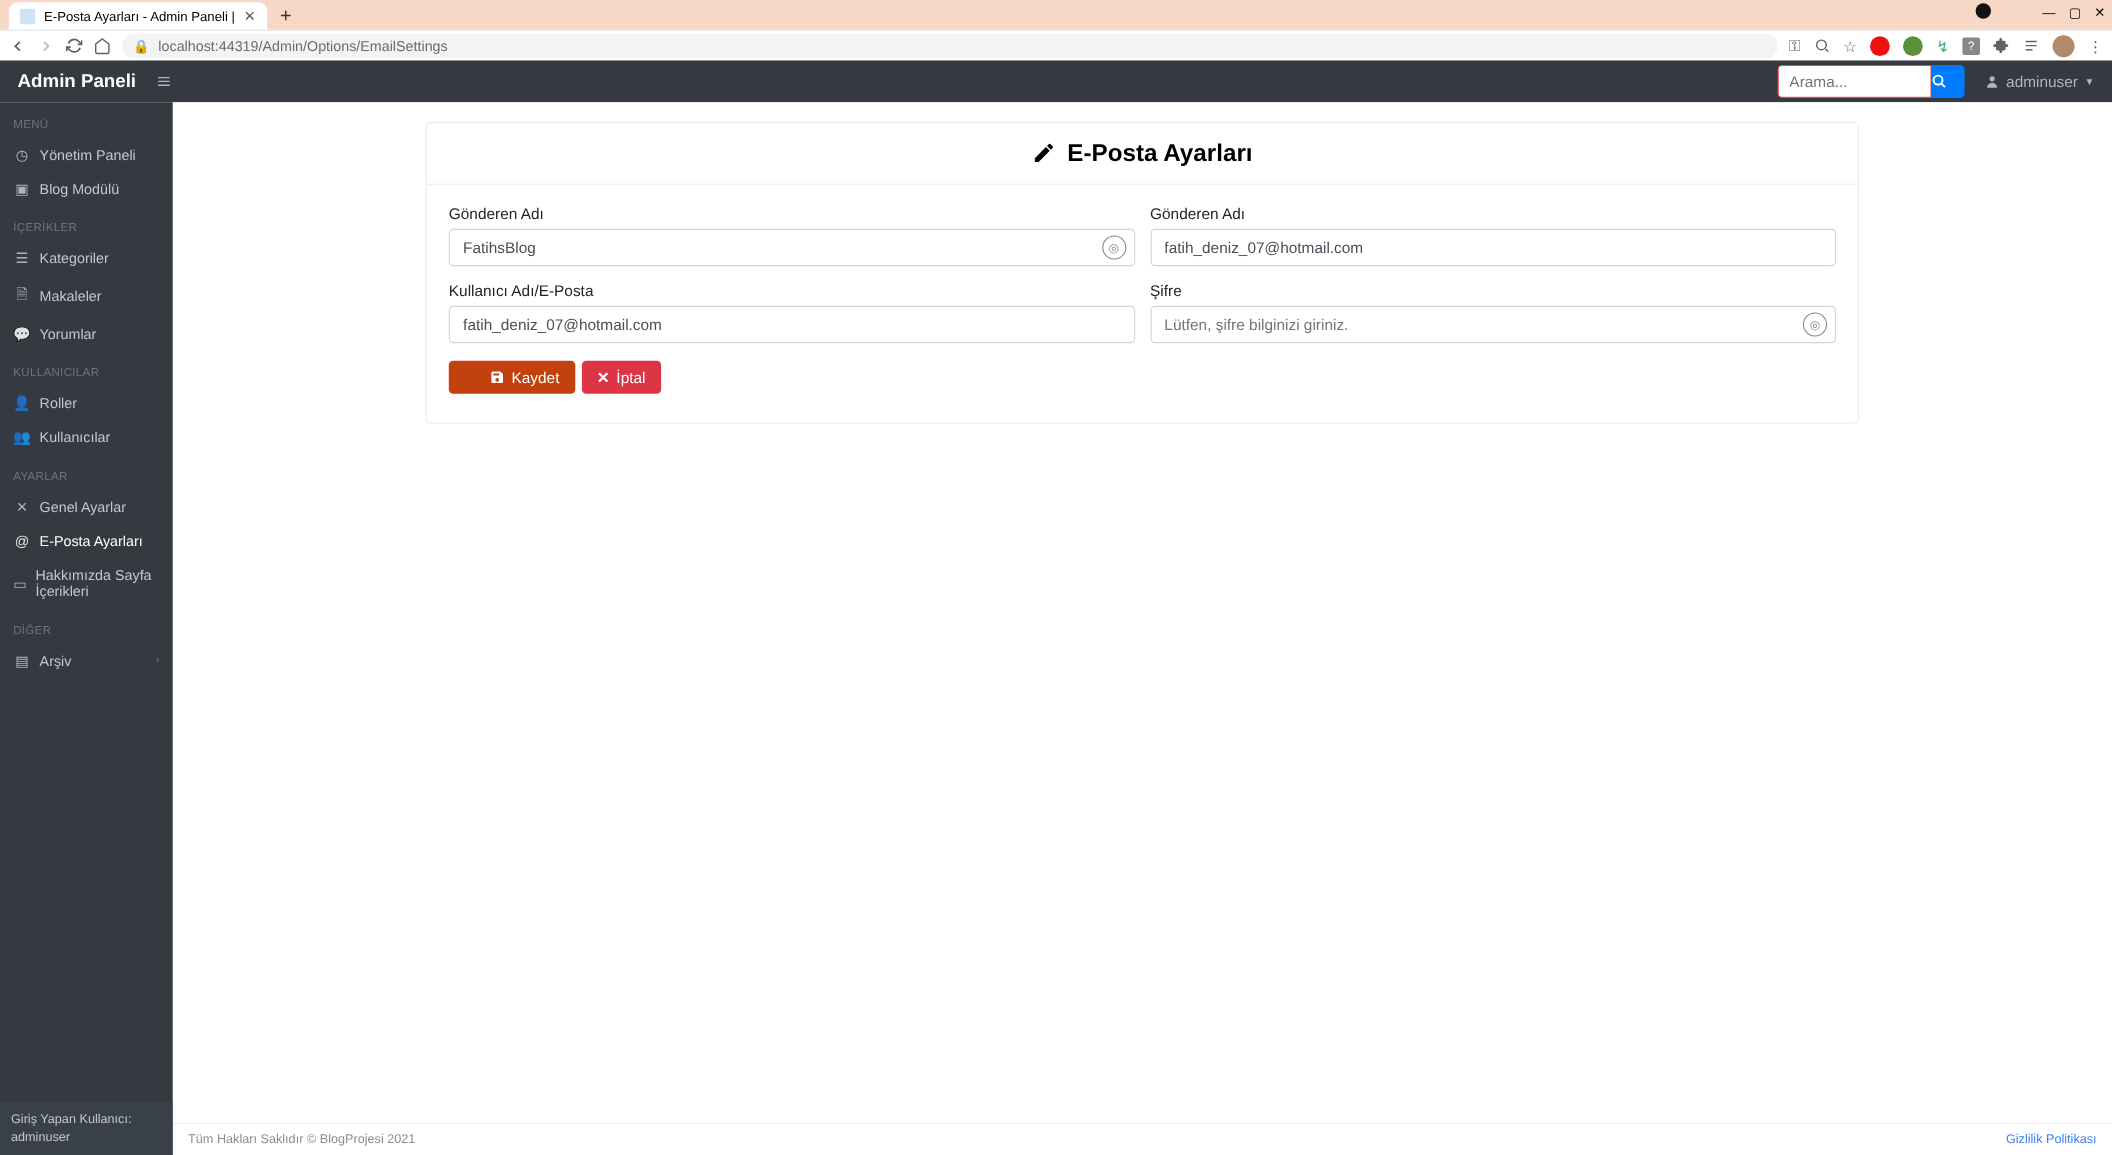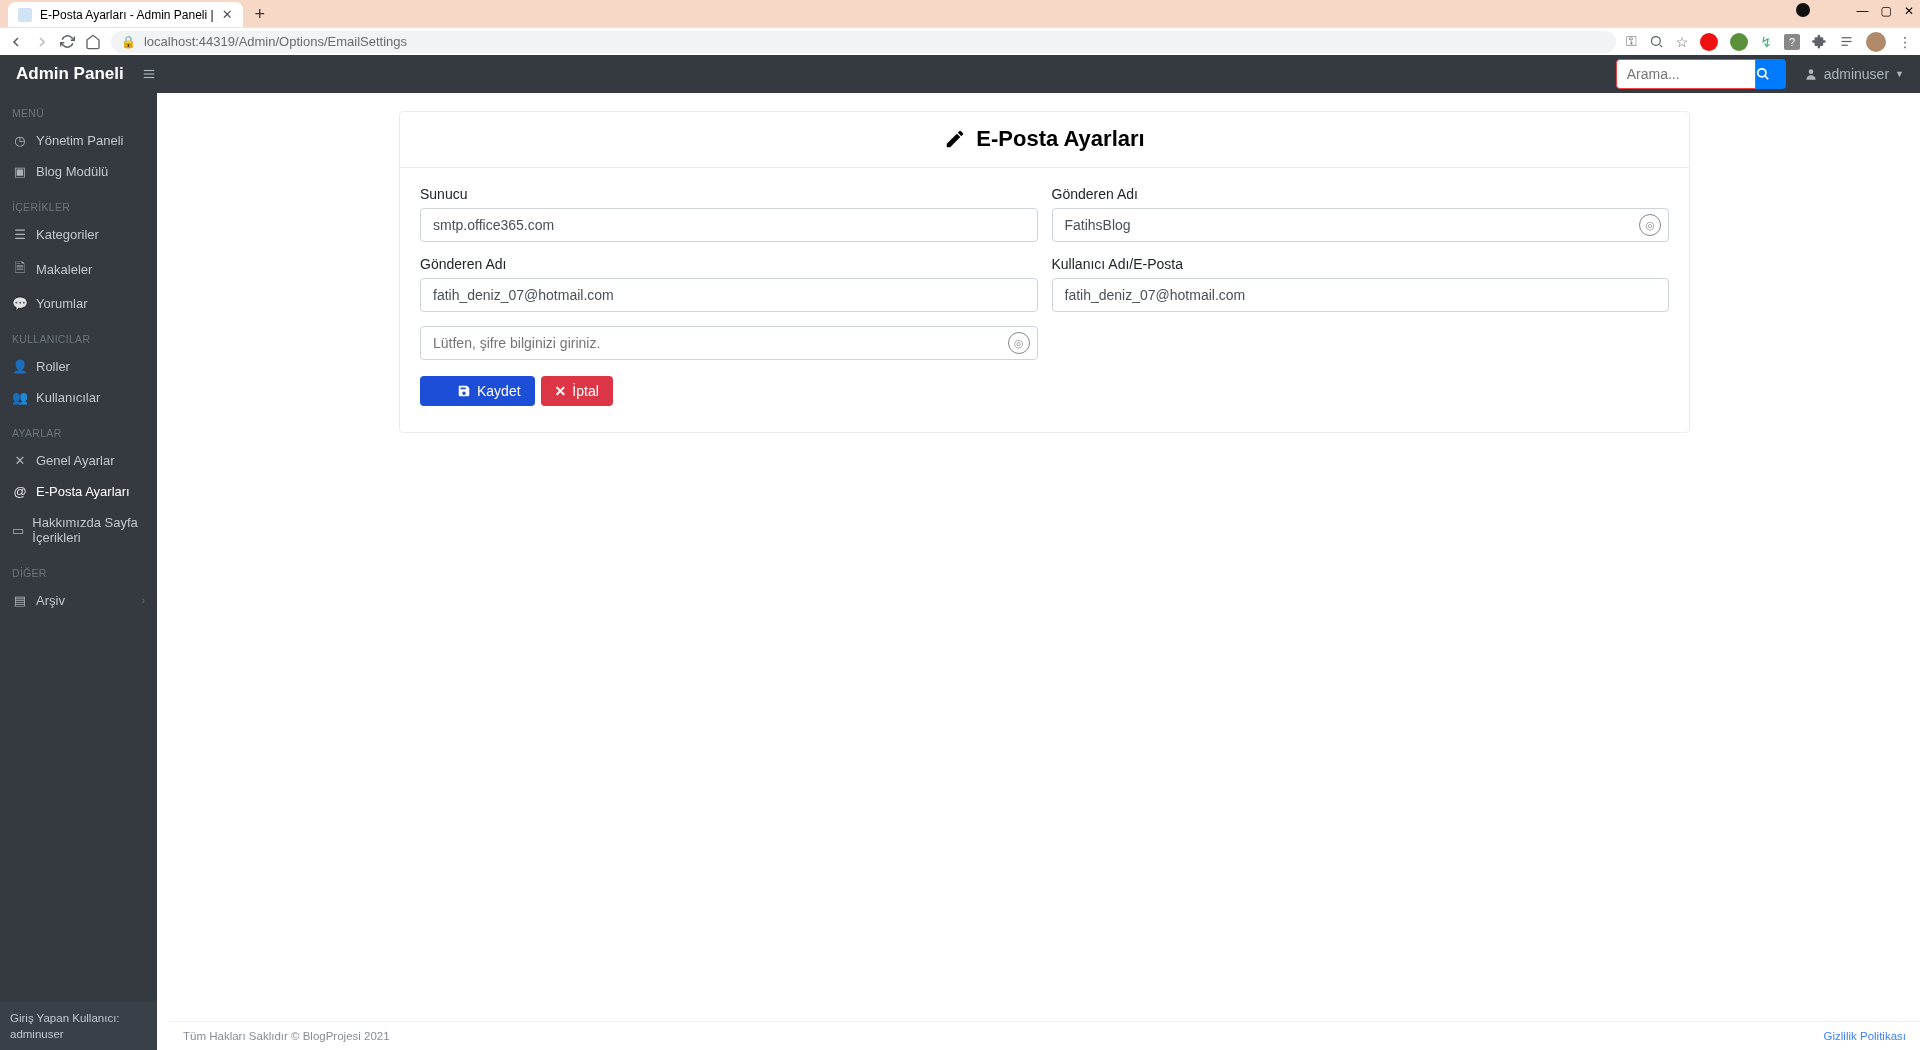--- a/index.html
+++ b/index.html
@@ -33,21 +33,21 @@
   .brand { font-size: 17px; font-weight: 700; }
   .hamburger { color: #adb5bd; cursor: pointer; }
   .top-spacer { flex: 1; }
   .searchbox { display: flex; }
   .searchbox input { width: 140px; height: 30px; border: 1px solid #ef4444; border-radius: 4px 0 0 4px; padding: 0 10px; font-size: 14px; outline: none; }
   .searchbox button { width: 30px; height: 30px; background: #007bff; border: none; border-radius: 0 4px 4px 0; color: #fff; cursor: pointer; }
   .user-menu { display: flex; align-items: center; gap: 6px; color: #adb5bd; cursor: pointer; font-size: 14px; }
   .user-menu .caret { font-size: 9px; }
 
   
-  .body { flex: 1; display: flex; min-height: 0; gap: 12px; }
+  .body { flex: 1; display: flex; min-height: 0; }
 
   
   .sidebar { width: 157px; background: #343a40; color: #c2c7d0; display: flex; flex-direction: column; font-size: 13px; overflow-y: auto; position: relative; }
   .sidebar .section-header { color: #6c757d; text-transform: uppercase; font-size: 10.5px; padding: 14px 12px 6px; letter-spacing: 0.3px; }
   .sidebar .item { display: flex; align-items: center; gap: 8px; padding: 8px 12px; cursor: pointer; color: #c2c7d0; }
   .sidebar .item.active { color: #fff; }
   .sidebar .item .ic { width: 16px; text-align: center; opacity: 0.85; font-size: 13px; }
   .sidebar .item .chevron { margin-left: auto; font-size: 10px; color: #6c757d; }
   .sidebar .footer { margin-top: auto; background: #3a4047; padding: 8px 10px; font-size: 11.5px; color: #c2c7d0; line-height: 1.4; }
 
@@ -58,21 +58,21 @@
   .card-header { border-bottom: 1px solid #e9ecef; padding: 14px 20px; text-align: center; }
   .card-header h2 { font-size: 22px; font-weight: 600; display: inline-flex; align-items: center; gap: 10px; }
   .card-body { padding: 18px 20px 26px; }
   .form-grid { display: grid; grid-template-columns: 1fr 1fr; gap: 14px 14px; }
   .form-group label { display: block; font-size: 14px; color: #212529; margin-bottom: 6px; }
   .form-group input { width: 100%; height: 34px; border: 1px solid #ced4da; border-radius: 4px; padding: 0 12px; font-size: 14px; color: #495057; outline: none; }
   .form-group { position: relative; }
   .input-icon { position: absolute; right: 8px; bottom: 6px; width: 22px; height: 22px; border: 1.5px solid #888; border-radius: 50%; display: flex; align-items: center; justify-content: center; font-size: 11px; color: #888; }
   .actions { margin-top: 16px; display: flex; gap: 6px; }
   .btn { border: none; border-radius: 4px; padding: 7px 14px; font-size: 14px; color: #fff; cursor: pointer; display: inline-flex; align-items: center; gap: 6px; }
-  .btn-primary { background: #1d4ed8; padding-left: 37px; }
+  .btn-primary { background: #c2410c; padding-left: 37px; }
   .btn-danger  { background: #dc3545; }
 
   .page-footer { border-top: 1px solid #eee; padding: 8px 14px; font-size: 11.5px; color: #868e96; display: flex; justify-content: space-between; }
   .page-footer .priv { color: #3b82f6; }
 
   svg { display: block; }
 </style>
 </head>
 <body>
 
@@ -249,37 +249,34 @@
             <h2>
               <svg width="22" height="22" viewBox="0 0 24 24" fill="currentColor">
                   <path d="M3 17.25V21h3.75L17.8 9.94l-3.75-3.75L3 17.25zM20.7 7.04a1 1 0 0 0 0-1.41l-2.34-2.34a1 1 0 0 0-1.41 0l-1.83 1.83 3.75 3.75 1.83-1.83z"></path>
                 </svg>
               <span>E-Posta Ayarları</span>
             </h2>
           </div>
           <div class="card-body">
             <div class="form-grid">
               <div class="form-group">
-                <label>Sunucu</label>
-                <input value="smtp.office365.com" style="">
-              </div>
-              <div class="form-group">
                 <label>Gönderen Adı</label>
                 <input value="FatihsBlog" style="">
                 <span class="input-icon">◎</span>
               </div>
               <div class="form-group">
                 <label>Gönderen Adı</label>
                 <input value="fatih_deniz_07@hotmail.com" style="">
               </div>
               <div class="form-group">
                 <label>Kullanıcı Adı/E-Posta</label>
                 <input value="fatih_deniz_07@hotmail.com" style="">
               </div>
               <div class="form-group">
+                <label>Şifre</label>
                 <input type="password" placeholder="Lütfen, şifre bilginizi giriniz." style="">
                 <span class="input-icon">◎</span>
               </div>
             </div>
             <div class="actions">
               <button class="btn btn-primary">
                 <svg width="14" height="14" viewBox="0 0 24 24" fill="currentColor">
                     <path d="M17 3H5a2 2 0 0 0-2 2v14a2 2 0 0 0 2 2h14a2 2 0 0 0 2-2V7l-4-4zM12 19a3 3 0 1 1 0-6 3 3 0 0 1 0 6zm3-10H6V6h9v3z"></path>
                   </svg>
                 <span>Kaydet</span>

